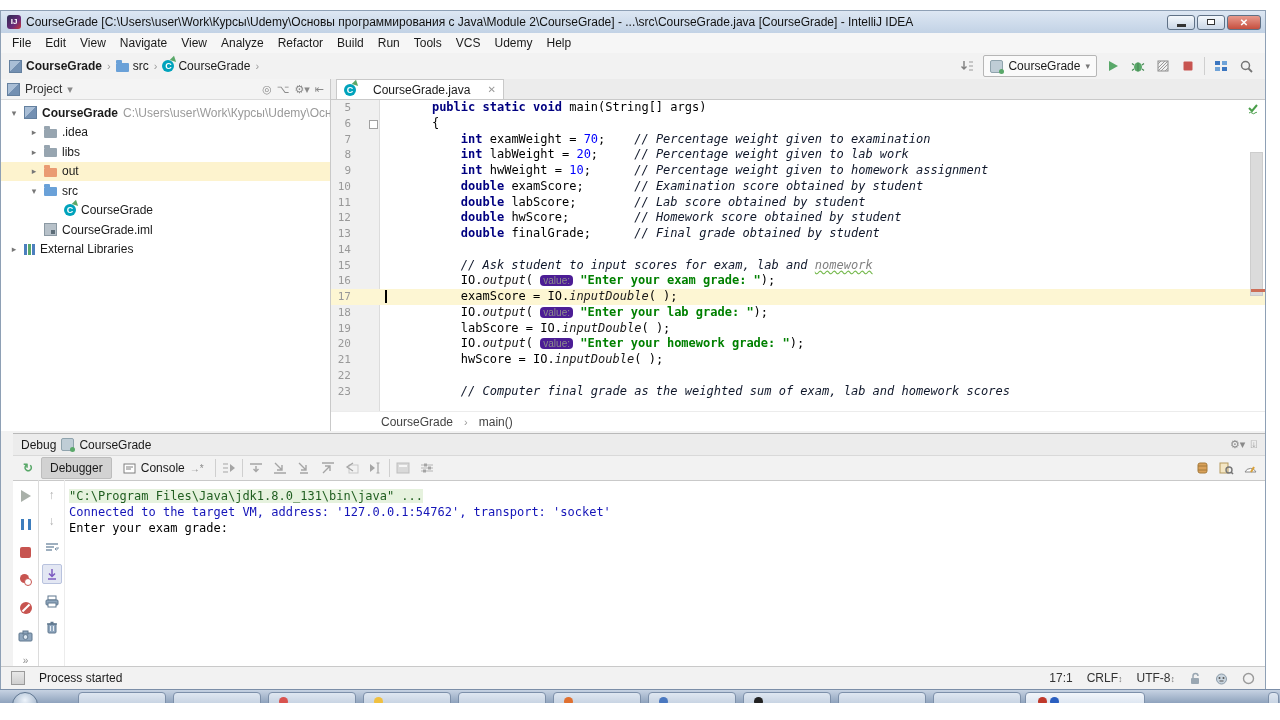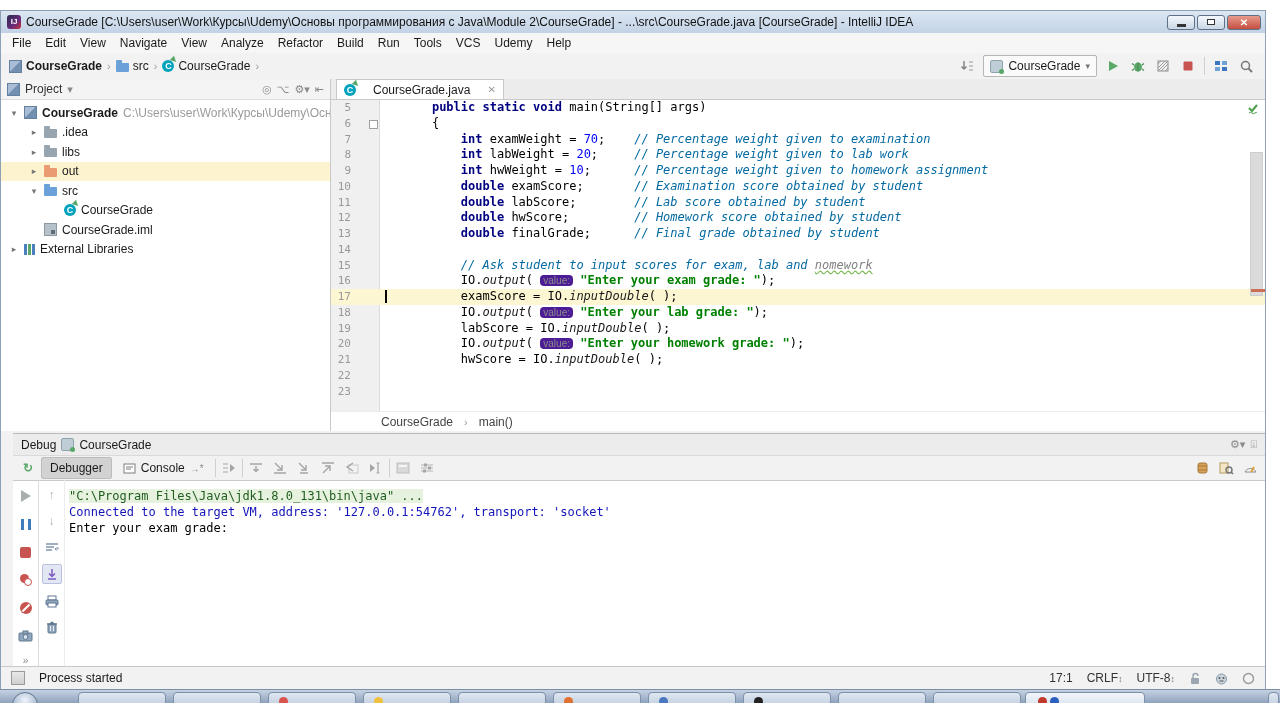--- a/index.html
+++ b/index.html
@@ -71,21 +71,21 @@
        border-right:1px solid #dcdcdc;}
   .code-row{position:absolute;left:0;right:0;height:15.75px;line-height:15.75px;white-space:pre;}
   .code-row.caret-row{background:#fdf6d3;}
   .code-row.break-row{background:#f9d9cd;}
   .ln{position:absolute;left:4px;width:16px;text-align:right;color:#999;font-size:11px;}
   .ct{position:absolute;left:72px;}
   .tk-p{color:#000;}
   .tk-k{color:#000080;font-weight:bold;}
   .tk-n{color:#0000ff;}
   .tk-s{color:#008000;font-weight:bold;}
-  .tk-c{color:#0369a1;font-style:italic;}
+  .tk-c{color:#0f172a;font-style:italic;}
   .tk-ct{color:#808080;font-style:italic;text-decoration:underline;text-decoration-style:wavy;text-decoration-color:#76b94e;}
   .tk-m{font-style:italic;}
   .tk-h{background:#4c1d95;color:#8c8c8c;border-radius:4px;padding:0 3px;font-size:10px;
         font-family:"Liberation Sans",sans-serif;font-style:normal;}
   .bp{position:absolute;left:26px;top:2px;width:12px;height:12px;border-radius:50%;background:#cc4b41;
         color:#fff;font:bold 8px/12px "Liberation Sans";text-align:center;}
   .fold{position:absolute;left:38px;top:4px;width:7px;height:7px;border:1px solid #a0a0a0;background:#fff;}
   #caret{position:absolute;left:54px;width:1.5px;height:13px;background:#000;z-index:3;}
   #sb-thumb{position:absolute;right:2px;top:52px;width:11px;height:142px;background:#dbdbdb;border:1px solid #cdcdcd;z-index:3;}
   #sb-mark{position:absolute;right:0;top:189px;width:14px;height:3px;background:#cd6e57;z-index:3;}
@@ -331,21 +331,21 @@
           <div class="code-row" style="top: 126px;"><span class="ln">13</span><span class="ct"><span class="tk-p">        </span><span class="tk-k">double</span><span class="tk-p"> finalGrade;      </span><span class="tk-c">// Final grade obtained by student</span></span></div>
           <div class="code-row" style="top: 141.75px;"><span class="ln">14</span><span class="ct"></span></div>
           <div class="code-row" style="top: 157.5px;"><span class="ln">15</span><span class="ct"><span class="tk-p">        </span><span class="tk-c">// Ask student to input scores for exam, lab and </span><span class="tk-ct">nomework</span></span></div>
           <div class="code-row" style="top: 173.25px;"><span class="ln">16</span><span class="ct"><span class="tk-p">        IO.</span><span class="tk-m">output</span><span class="tk-p">( </span><span class="tk-h">value:</span><span class="tk-p"> </span><span class="tk-s">"Enter your exam grade: "</span><span class="tk-p">);</span></span></div>
           <div class="code-row caret-row" style="top: 189px;"><span class="ln">17</span><span class="ct"><span class="tk-p">        examScore = IO.</span><span class="tk-m">inputDouble</span><span class="tk-p">( );</span></span></div>
           <div class="code-row" style="top: 204.75px;"><span class="ln">18</span><span class="ct"><span class="tk-p">        IO.</span><span class="tk-m">output</span><span class="tk-p">( </span><span class="tk-h">value:</span><span class="tk-p"> </span><span class="tk-s">"Enter your lab grade: "</span><span class="tk-p">);</span></span></div>
           <div class="code-row" style="top: 220.5px;"><span class="ln">19</span><span class="ct"><span class="tk-p">        labScore = IO.</span><span class="tk-m">inputDouble</span><span class="tk-p">( );</span></span></div>
           <div class="code-row" style="top: 236.25px;"><span class="ln">20</span><span class="ct"><span class="tk-p">        IO.</span><span class="tk-m">output</span><span class="tk-p">( </span><span class="tk-h">value:</span><span class="tk-p"> </span><span class="tk-s">"Enter your homework grade: "</span><span class="tk-p">);</span></span></div>
           <div class="code-row" style="top: 252px;"><span class="ln">21</span><span class="ct"><span class="tk-p">        hwScore = IO.</span><span class="tk-m">inputDouble</span><span class="tk-p">( );</span></span></div>
           <div class="code-row" style="top: 267.75px;"><span class="ln">22</span><span class="ct"></span></div>
-          <div class="code-row" style="top: 283.5px;"><span class="ln">23</span></div>
+          <div class="code-row" style="top: 283.5px;"><span class="ln">23</span><span class="ct"><span class="tk-p">        </span><span class="tk-c">// Computer final grade as the weighted sum of exam, lab and homework scores</span></span></div>
         </div>
       <div id="ed-breadcrumbs">
           <span>CourseGrade</span>
           <span class="crumb-sep">›</span>
           <span>main()</span>
         </div>
     </div>
 
     <div id="debug-panel">
       <div id="dbg-header">

